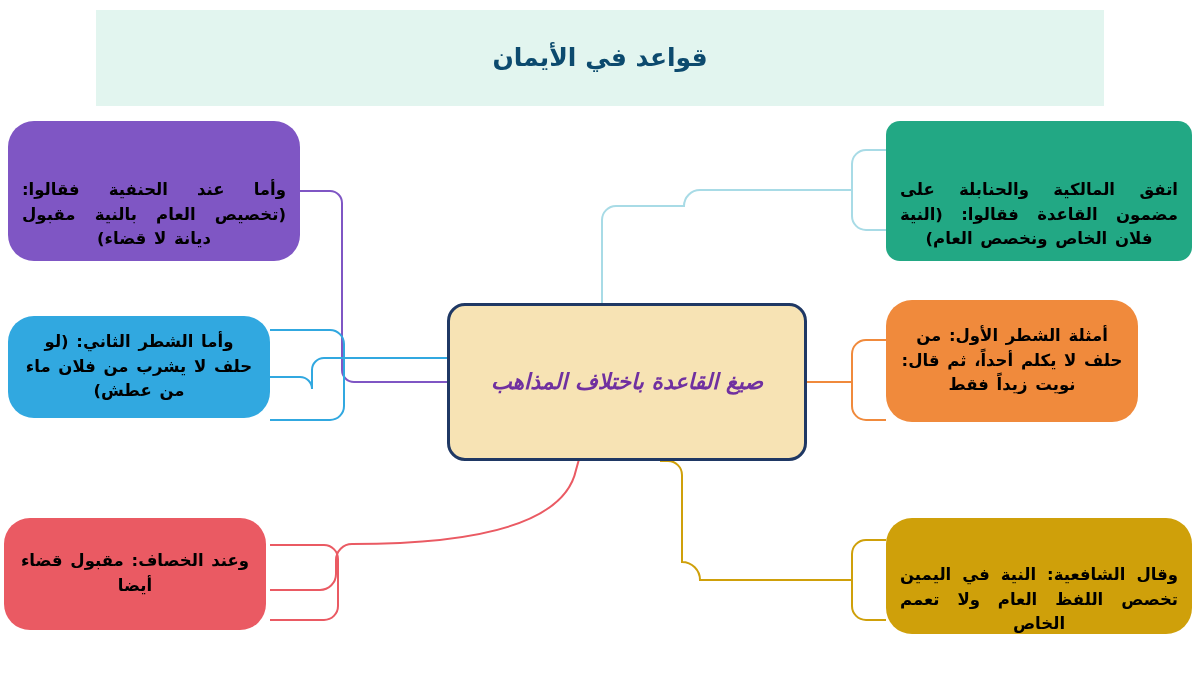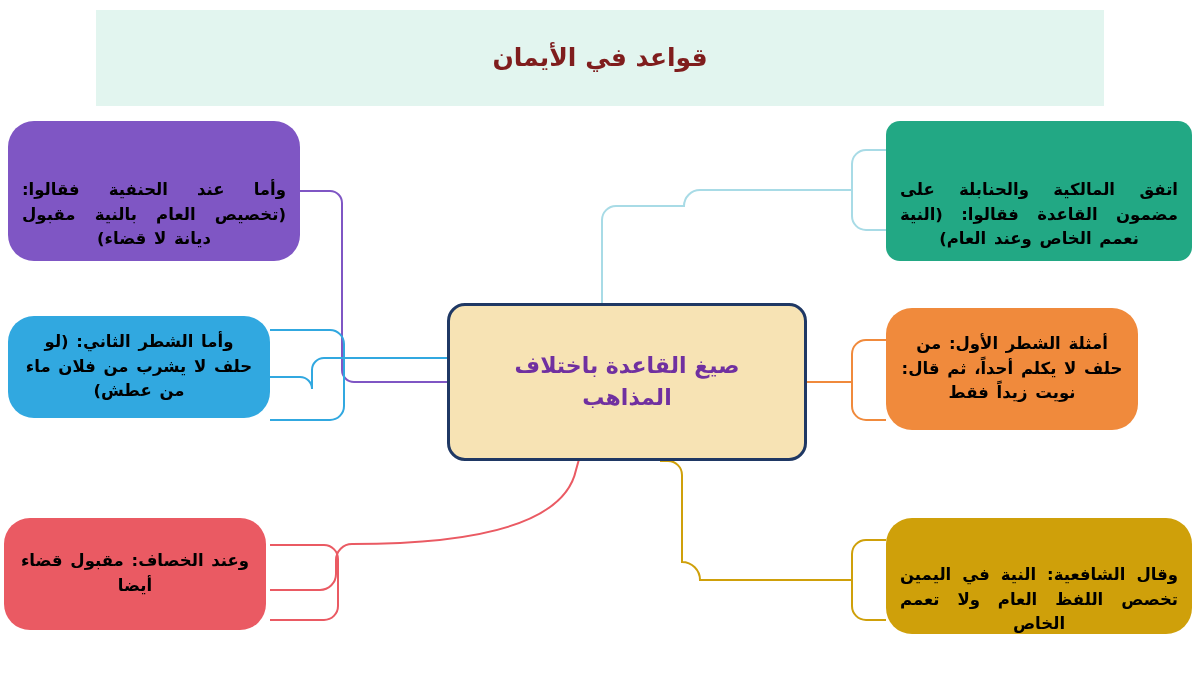--- a/index.html
+++ b/index.html
@@ -23,21 +23,21 @@
     width: 1008px;
     height: 96px;
     background: #e2f5ef;
     display: flex;
     flex-direction: column;
     align-items: center;
     justify-content: center;
     gap: 2px;
   }
   #title-banner .line {
-    color: #7f1d1d;
+    color: #0c4a6e;
     font-weight: bold;
     font-size: 25px;
     line-height: 1.25;
     text-align: center;
     direction: rtl;
     white-space: nowrap;
   }
 
   
   #connectors {
@@ -56,20 +56,21 @@
     top: 303px;
     width: 360px;
     height: 158px;
     background: #f7e3b4;
     border: 3px solid #1f3864;
     border-radius: 18px;
     display: flex;
     align-items: center;
     justify-content: center;
     box-sizing: border-box;
+    font-style: italic;
   }
   #center-node .center-text {
     color: #7030a0;
     font-weight: bold;
     font-size: 22px;
     line-height: 1.45;
     text-align: center;
     direction: rtl;
     padding: 0 18px;
   }
@@ -99,21 +100,21 @@
     text-align-last: center;
     margin-top: 48px;
   }
 
   
   #node-hanafi   { left: 8px;   top: 121px; width: 292px; height: 140px; background: #7f56c4; border-radius: 26px; }
   #node-second   { left: 8px;   top: 316px; width: 262px; height: 102px; background: #31a8e0; border-radius: 26px; }
   #node-khassaf  { left: 4px;   top: 518px; width: 262px; height: 112px; background: #ea5a63; border-radius: 26px; }
 
   #node-maliki   { left: 886px; top: 121px; width: 306px; height: 140px; background: #22a884; border-radius: 14px; }
-  #node-examples { left: 886px; top: 308px; width: 252px; height: 122px; background: #f08a3c; border-radius: 26px; }
+  #node-examples { left: 886px; top: 300px; width: 252px; height: 122px; background: #f08a3c; border-radius: 26px; }
   #node-shafii   { left: 886px; top: 518px; width: 306px; height: 116px; background: #cfa00a; border-radius: 26px; }
 </style>
 </head>
 <body>
 
 <div id="title-banner">
   <div class="line">قواعد في الأيمان</div>
 </div>
 
 <svg id="connectors" viewBox="0 0 1200 675" xmlns="http://www.w3.org/2000/svg">
@@ -146,21 +147,21 @@
 
 <div class="node" id="node-second">
   <div class="node-text">وأما الشطر الثاني: (لو حلف لا يشرب من فلان ماء من عطش)</div>
 </div>
 
 <div class="node" id="node-khassaf">
   <div class="node-text">وعند الخصاف: مقبول قضاء أيضا</div>
 </div>
 
 <div class="node justify" id="node-maliki">
-  <div class="node-text">اتفق المالكية والحنابلة على مضمون القاعدة فقالوا: (النية نعمم الخاص وعند العام)</div>
+  <div class="node-text">اتفق المالكية والحنابلة على مضمون القاعدة فقالوا: (النية فلان الخاص ونخصص العام)</div>
 </div>
 
 <div class="node" id="node-examples">
   <div class="node-text">أمثلة الشطر الأول: من حلف لا يكلم أحداً، ثم قال: نويت زيداً فقط</div>
 </div>
 
 <div class="node justify" id="node-shafii">
   <div class="node-text">وقال الشافعية: النية في اليمين تخصص اللفظ العام ولا تعمم الخاص</div>
 </div>
 

